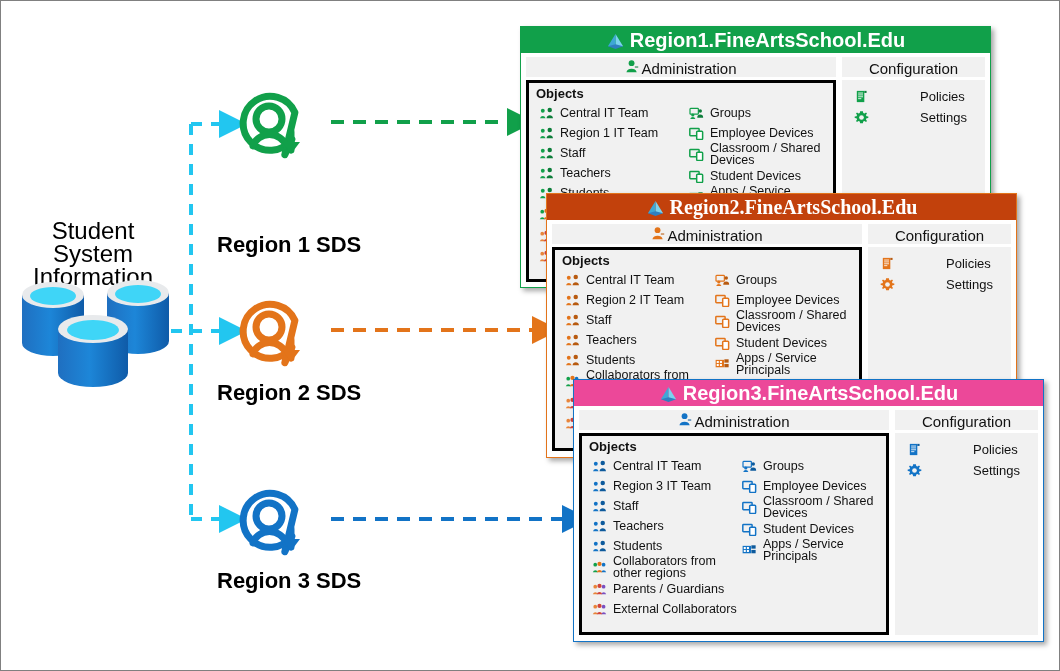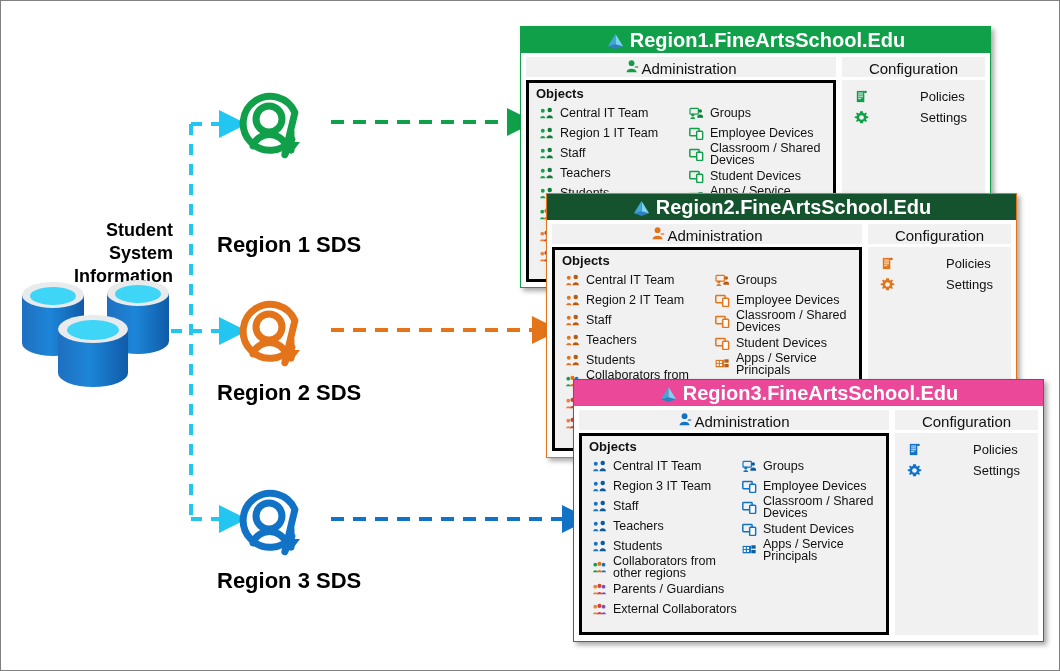--- a/index.html
+++ b/index.html
@@ -13,21 +13,21 @@
     position:relative;
     width:1058px;height:669px;
     border:1px solid #808080;
     background:#ffffff;
     overflow:hidden;
   }
 
   
   #sis-title{
     position:absolute;left:12px;top:218px;width:160px;
-    text-align:right;font-weight:bold;font-size:18px;line-height:23px;
+    text-align:center;font-weight:normal;font-size:24px;line-height:23px;
     color:#000;
   }
   #sis-db{position:absolute;left:18px;top:272px;width:152px;height:116px;}
 
   
   .sds-icon{position:absolute;width:82px;height:78px;}
   .sds-label{
     position:absolute;font-weight:bold;font-size:22px;color:#000;
     white-space:nowrap;
   }
@@ -368,21 +368,21 @@
                 </span>
               <span>Settings</span>
             </div>
           </div>
         </div>
       </div>
     </div>
   </div>
 
   <div class="win" id="win2" style="left:545px;top:192px;width:471px;height:265px;border:1px solid #e3741a;">
-    <div class="win-title" style="background:#14532d;">
+    <div class="win-title" style="background:#c2410c;font-family:Liberation Serif, serif;">
       <span class="tbl">
         <svg width="19" height="19" viewBox="0 0 20 20">
           <path d="M10,2 L18,15 L10,15 Z" fill="#7bd3ee"></path>
           <path d="M10,2 L2,15 L10,15 Z" fill="#3ea7d6"></path>
           <path d="M2,15 L10,18 L18,15 L10,13 Z" fill="#2f7fc0"></path>
         </svg>
       </span><span>Region2.FineArtsSchool.Edu</span>
     </div>
     <div class="win-body">
       <div class="cols">

